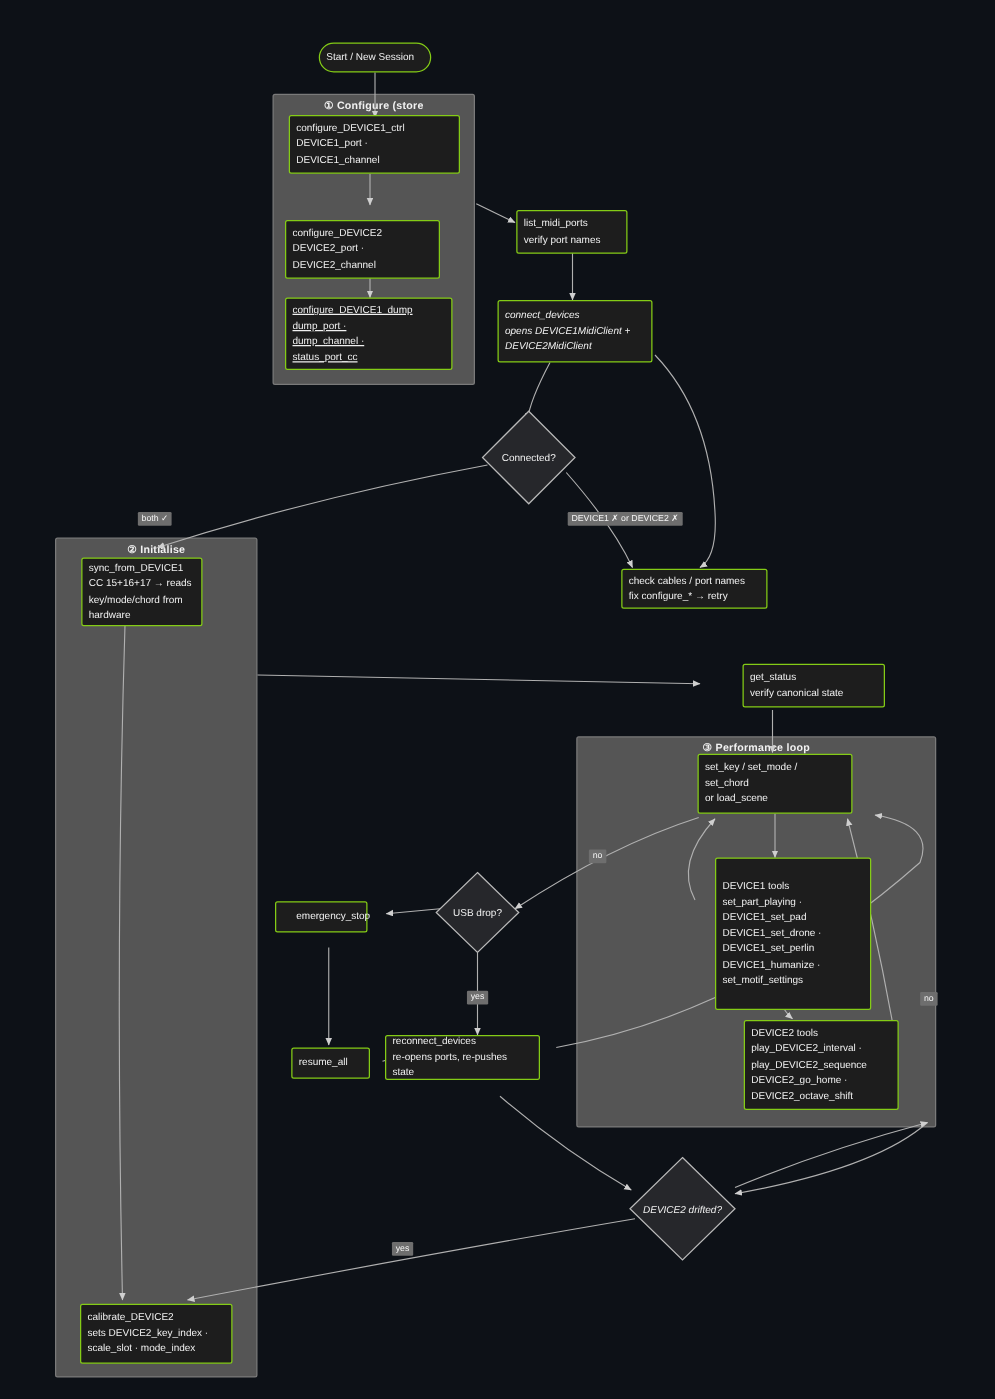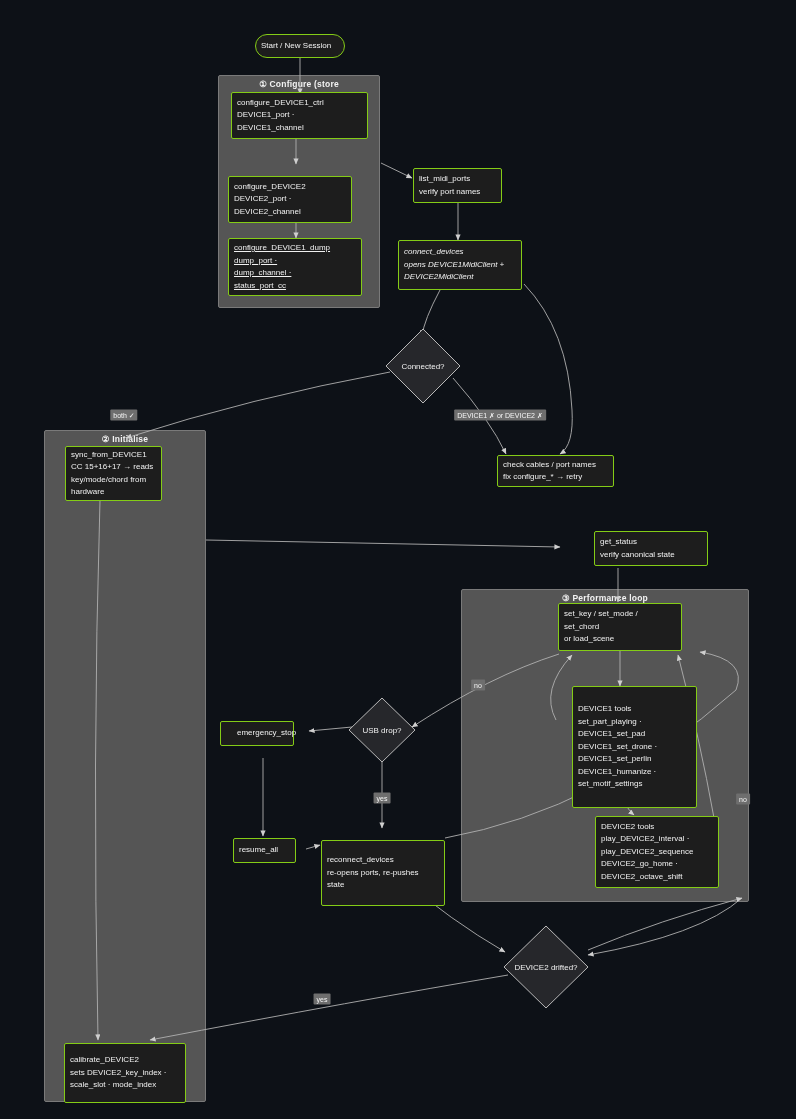--- a/index.html
+++ b/index.html
@@ -269,34 +269,34 @@
   </div>
 
   <div class="node" style="left:220px; top:721px; width:74px; height:25px;padding-left:16px;">
     <span class="node-text">emergency_stop</span>
   </div>
 
   <div class="node" style="left:233px; top:838px; width:63px; height:25px;">
     <span class="node-text">resume_all</span>
   </div>
 
-  <div class="node" style="left:321px; top:828px; width:124px; height:66px;margin-top:12px;">
+  <div class="node" style="left:308px; top:828px; width:124px; height:36px;">
     <span class="node-text">reconnect_devices
 re-opens ports, re-pushes
 state</span>
   </div>
 
-  <div class="diamond-wrap" style="left:503px; top:925px; width:86px; height:84px;">
+  <div class="diamond-wrap" style="left:503px; top:925px; width:86px; height:84px;font-style:italic;">
     <svg class="diamond-shape" viewBox="0 0 86 84" xmlns="http://www.w3.org/2000/svg">
       <polygon points="43,1 85,42 43,83 1,42" fill="#26272b" stroke="#b9b9b9" stroke-width="1"></polygon>
     </svg>
     <div class="diamond-label">DEVICE2 drifted?</div>
   </div>
 
-  <div class="node" style="left:64px; top:1043px; width:122px; height:60px;">
+  <div class="node" style="left:64px; top:1043px; width:122px; height:48px;">
     <span class="node-text">calibrate_DEVICE2
 sets DEVICE2_key_index ·
 scale_slot · mode_index</span>
   </div>
 
   <div class="edge-label" style="left:124px; top:415px;">both ✓</div>
 
   <div class="edge-label" style="left:500px; top:415px;">DEVICE1 ✗ or DEVICE2 ✗</div>
 
   <div class="edge-label" style="left:478px; top:685px;">no</div>

